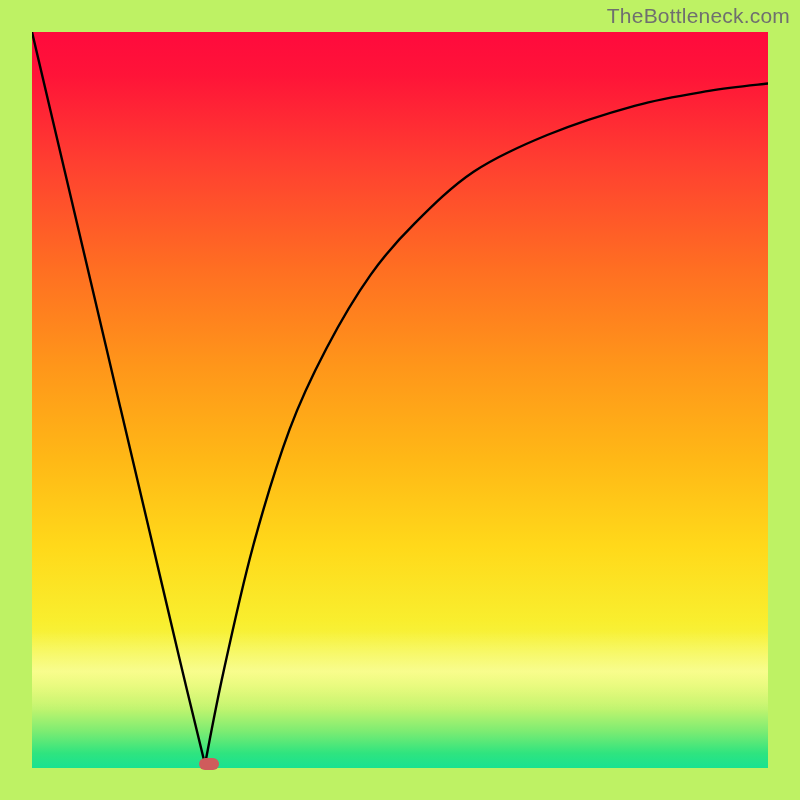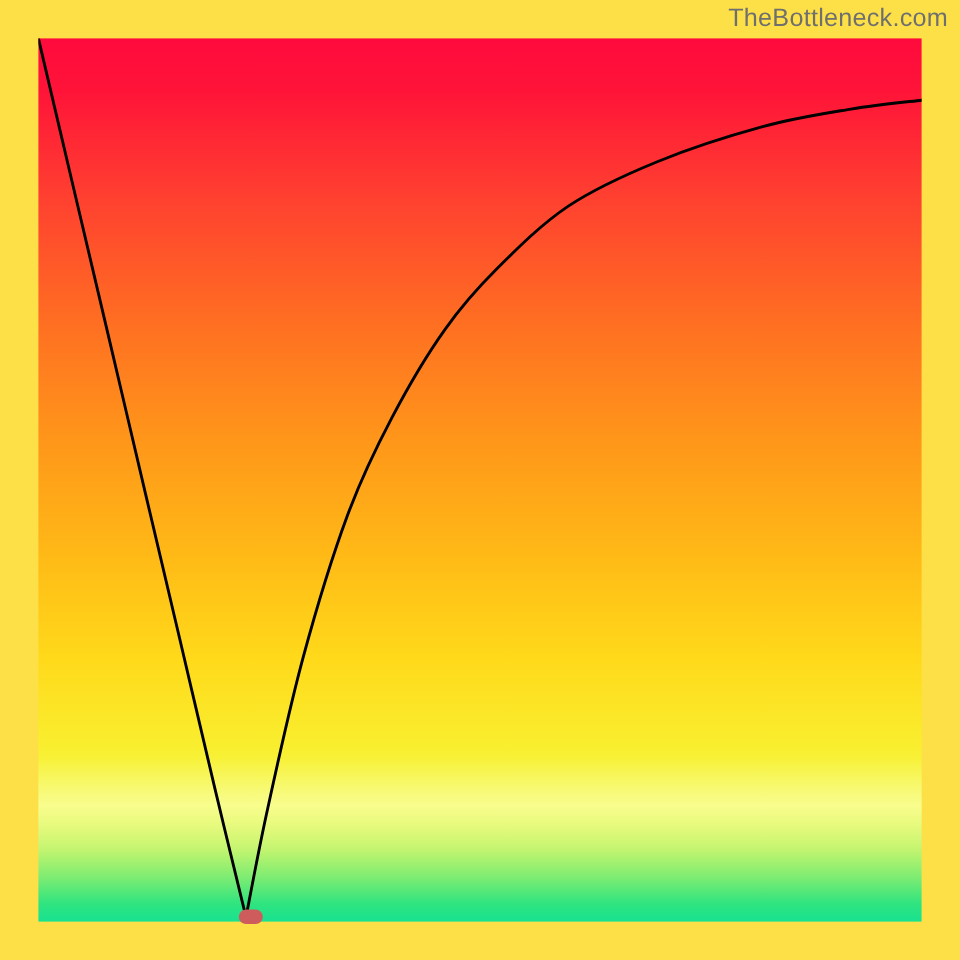--- a/index.html
+++ b/index.html
@@ -8,21 +8,21 @@
     width: 800px;
     height: 800px;
     background: #000;
     overflow: hidden;
     font-family: Arial, Helvetica, sans-serif;
   }
   .frame {
     position: relative;
     width: 800px;
     height: 800px;
-    background: #fde047;
+    background: #bef264;
   }
   .plot-area {
     position: absolute;
     left: 32px;
     top: 32px;
     width: 736px;
     height: 736px;
     
     background: linear-gradient(to bottom,
       #ff0a3d 0%,

